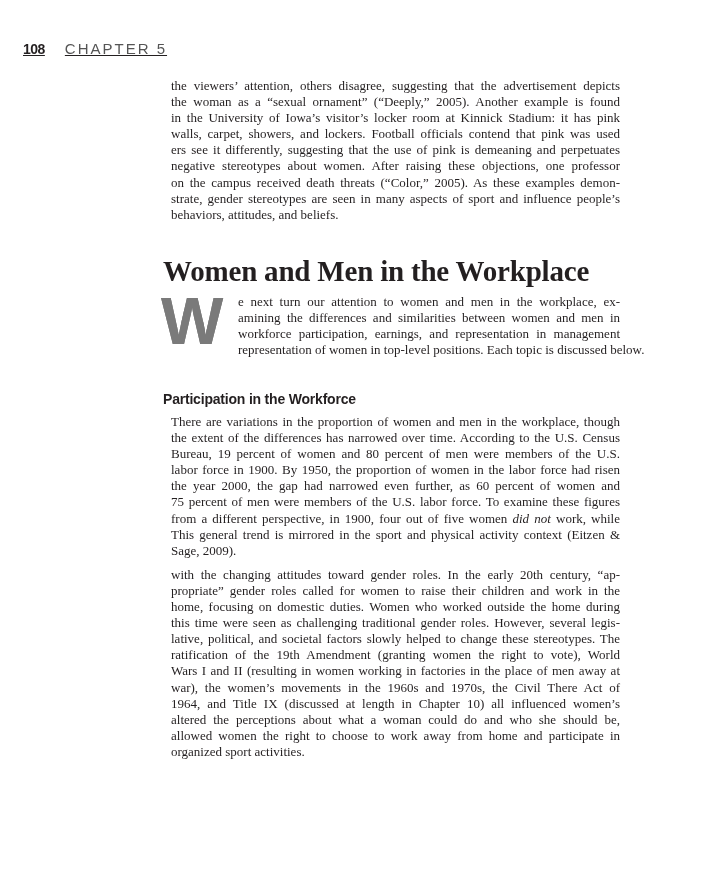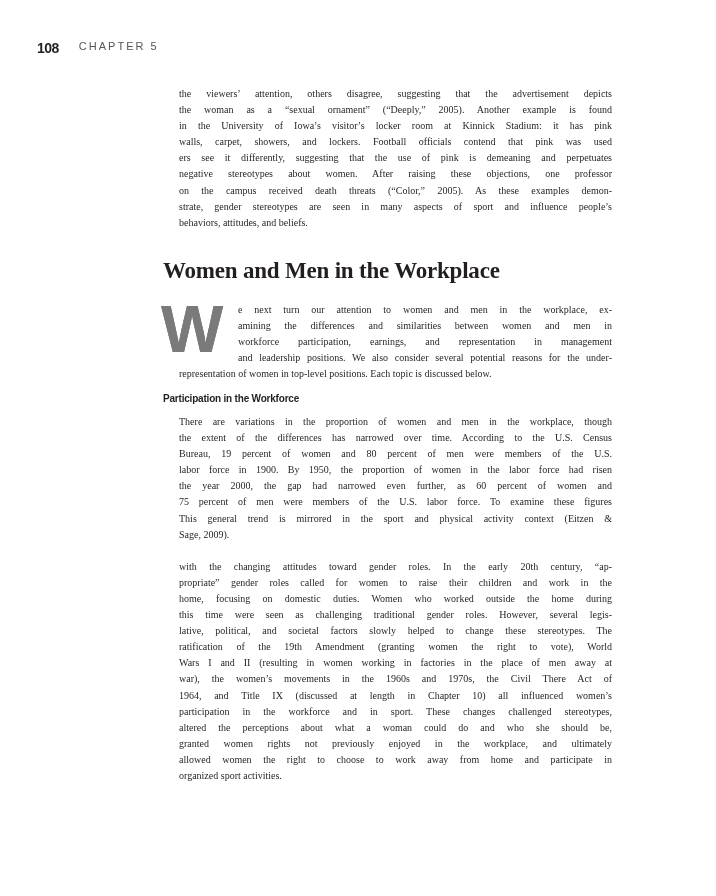--- a/index.html
+++ b/index.html
@@ -1,28 +1,28 @@
 <!DOCTYPE html>
 <html><head>
 <meta charset="utf-8">
 <style>
   html, body { margin: 0; padding: 0; }
   body {
     width: 716px; height: 896px; background: #ffffff; position: relative; overflow: hidden;
     font-family: "Liberation Serif", "DejaVu Serif", serif; color: #231f20;
   }
-  .running-head { position: absolute; left: 37px; top: 40px; display: flex; align-items: flex-start; }
+  .running-head { position: absolute; left: 23px; top: 40px; display: flex; align-items: flex-end; text-decoration: underline; }
   .page-num { font-family: "Liberation Sans", sans-serif; font-weight: bold; font-size: 14px; letter-spacing: -0.5px; color: #231f20; }
-  .chapter { font-family: "Liberation Sans", sans-serif; font-size: 11px; letter-spacing: 2px; color: #555; margin-left: 20px; }
+  .chapter { font-family: "Liberation Sans", sans-serif; font-size: 15px; letter-spacing: 2px; color: #555; margin-left: 20px; }
   .col { position: absolute; left: 163px; width: 465px; }
-  p { margin: 16px; font-size: 10px; line-height: 16.1px; text-align: justify; hyphens: manual; }
+  p { margin: 8px; font-size: 13px; line-height: 16.1px; text-align: justify; hyphens: manual; }
   .line { display: block; text-align-last: justify; white-space: nowrap; }
   .line.last { text-align-last: left; }
-  h1 { margin: 0; font-size: 23px; font-weight: bold; line-height: 30px; letter-spacing: -0.2px; }
-  h2 { margin: 0; font-family: "Liberation Sans", sans-serif; font-size: 10px; font-weight: bold; line-height: 18px; letter-spacing: -0.2px; }
+  h1 { margin: 0; font-size: 29px; font-weight: bold; line-height: 30px; letter-spacing: -0.2px; }
+  h2 { margin: 0; font-family: "Liberation Sans", sans-serif; font-size: 14px; font-weight: bold; line-height: 18px; letter-spacing: -0.2px; }
   .dropcap-wrap { position: relative; }
   .dropcap {
     float: left; width: 71px; height: 50px; margin: 2px 6px 0 -2px;
     font-family: "Liberation Sans", sans-serif; font-weight: bold; font-size: 66px; line-height: 50px;
     color: #7a7a7a; letter-spacing: -4px;
     background: radial-gradient(circle at 30% 40%, #9a9a9a 0 12%, transparent 13%),
                 radial-gradient(circle at 65% 60%, #8a8a8a 0 10%, transparent 11%);
     -webkit-background-clip: text; background-clip: text;
     text-shadow: 0 0 0 #7d7d7d;
   }
@@ -51,47 +51,45 @@
 </div>
 
 <div class="col" style="top:256px;">
   <h1>Women and Men in the Workplace</h1>
   <div class="dropcap-wrap" style="margin-top:4px;">
     <span class="dropcap">W</span>
     <p>
       <span class="line">e next turn our attention to women and men in the workplace, ex-</span>
       <span class="line">amining the differences and similarities between women and men in</span>
       <span class="line">workforce participation, earnings, and representation in management</span>
-      <span class="line">and leadership positions. We also consider several potential reasons for the under-</span>
       <span class="line last">representation of women in top-level positions. Each topic is discussed below.</span>
     </p>
   </div>
 </div>
 
 <div class="col" style="top:390px;">
   <h2>Participation in the Workforce</h2>
   <p style="margin-top:6px;">
     <span class="line">There are variations in the proportion of women and men in the workplace, though</span>
     <span class="line">the extent of the differences has narrowed over time. According to the U.S. Census</span>
     <span class="line">Bureau, 19 percent of women and 80 percent of men were members of the U.S.</span>
     <span class="line">labor force in 1900. By 1950, the proportion of women in the labor force had risen</span>
     <span class="line">the year 2000, the gap had narrowed even further, as 60 percent of women and</span>
     <span class="line">75 percent of men were members of the U.S. labor force. To examine these figures</span>
+    <span class="line"><span>from a different perspective, in 1900, four out of five women </span><em>did not</em><span> work, while</span></span>
     <span class="line">This general trend is mirrored in the sport and physical activity context (Eitzen &amp;</span>
     <span class="line last">Sage, 2009).</span>
   </p>
   <p>
     <span class="line">with the changing attitudes toward gender roles. In the early 20th century, “ap-</span>
     <span class="line">propriate” gender roles called for women to raise their children and work in the</span>
     <span class="line">home, focusing on domestic duties. Women who worked outside the home during</span>
     <span class="line">this time were seen as challenging traditional gender roles. However, several legis-</span>
     <span class="line">lative, political, and societal factors slowly helped to change these stereotypes. The</span>
     <span class="line">ratification of the 19th Amendment (granting women the right to vote), World</span>
     <span class="line">Wars I and II (resulting in women working in factories in the place of men away at</span>
     <span class="line">war), the women’s movements in the 1960s and 1970s, the Civil There Act of</span>
     <span class="line">1964, and Title IX (discussed at length in Chapter 10) all influenced women’s</span>
-    <span class="line">participation in the workforce and in sport. These changes challenged stereotypes,</span>
     <span class="line">altered the perceptions about what a woman could do and who she should be,</span>
-    <span class="line">granted women rights not previously enjoyed in the workplace, and ultimately</span>
     <span class="line">allowed women the right to choose to work away from home and participate in</span>
     <span class="line last">organized sport activities.</span>
   </p>
 </div>
 
 </body></html>

